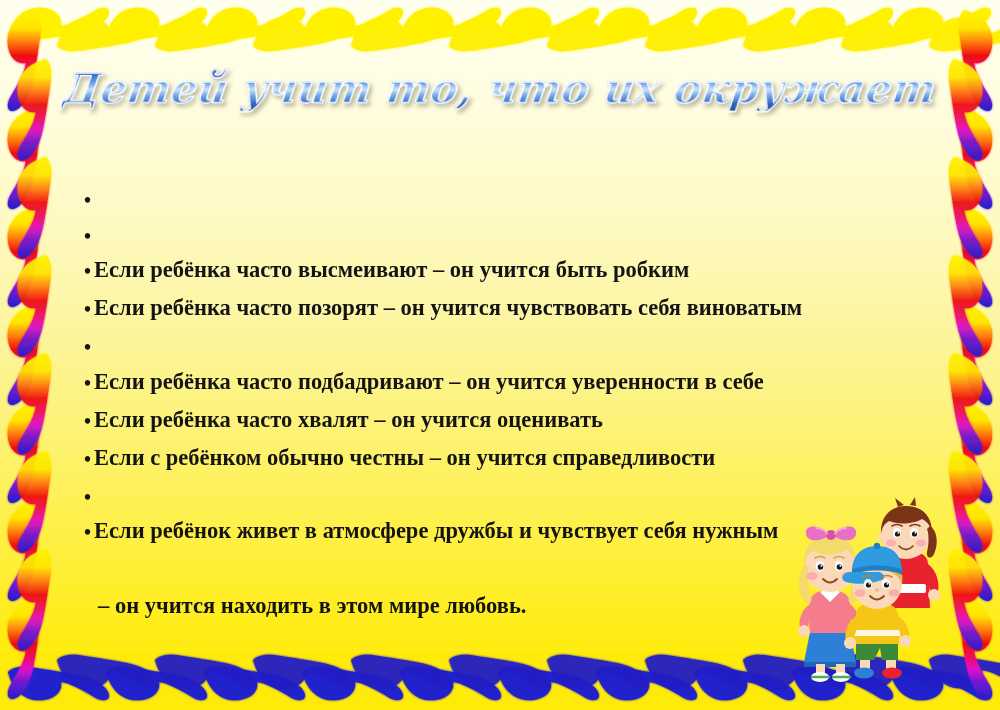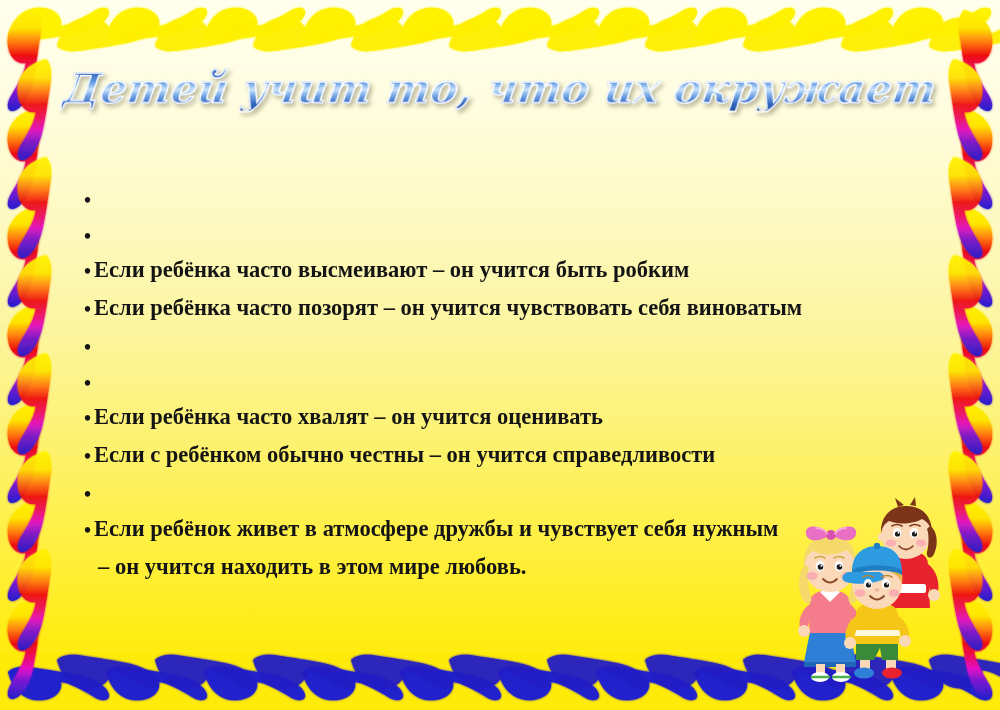--- a/index.html
+++ b/index.html
@@ -93,21 +93,21 @@
     white-space: nowrap;
   }
   .line .bullet {
     flex: 0 0 auto;
     font-size: 20px;
     line-height: 1;
     padding-right: 3px;
     transform: translateY(2px);
     color: #141414;
   }
-  .line.cont { padding-left: 14px; }
+  .line.cont { padding-left: 14px; margin-top: 37px; }
   .line.cont .bullet { visibility: hidden; width: 0; padding: 0; }
   .line .txt { flex: 0 1 auto; }
 
   
   .kids {
     position: absolute;
     right: 38px;
     bottom: 28px;
     width: 168px;
     height: 190px;
@@ -268,20 +268,21 @@
       </div>
       <div class="line" style="font-size: 22.5px;">
         <span class="bullet">•</span>
         <span class="txt">Если ребёнка часто позорят – он учится чувствовать себя виноватым</span>
       </div>
       <div class="line" style="font-size: 22.5px;">
         <span class="bullet">•</span>
       </div>
       <div class="line" style="font-size: 22.5px;">
         <span class="bullet">•</span>
+        <span class="txt">Если ребёнка часто подбадривают – он учится уверенности в себе</span>
       </div>
       <div class="line" style="font-size: 22.5px;">
         <span class="bullet">•</span>
         <span class="txt">Если ребёнка часто хвалят – он учится оценивать</span>
       </div>
       <div class="line" style="font-size: 22.5px;">
         <span class="bullet">•</span>
         <span class="txt">Если с ребёнком обычно честны – он учится справедливости</span>
       </div>
       <div class="line" style="font-size: 22.5px;">

